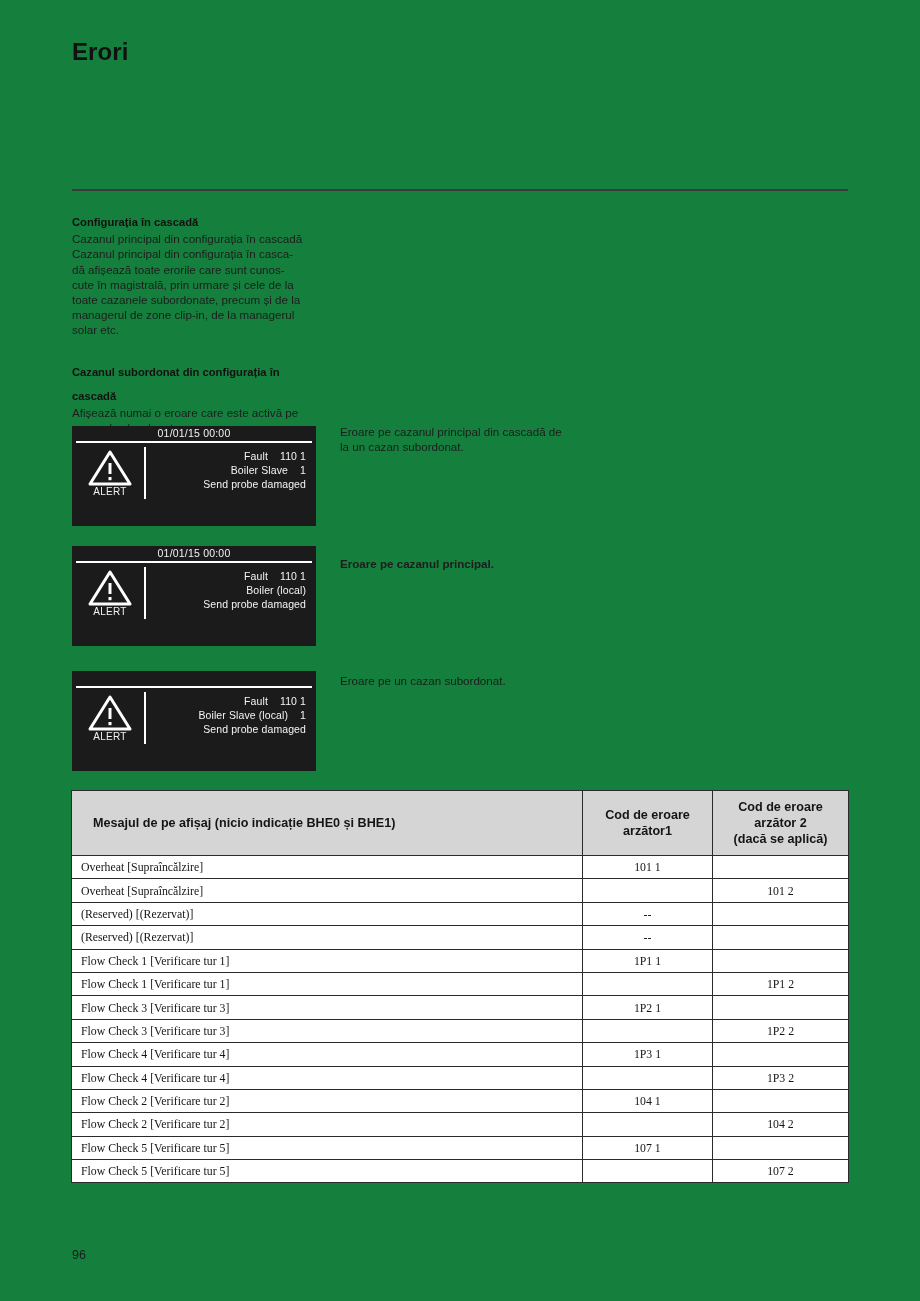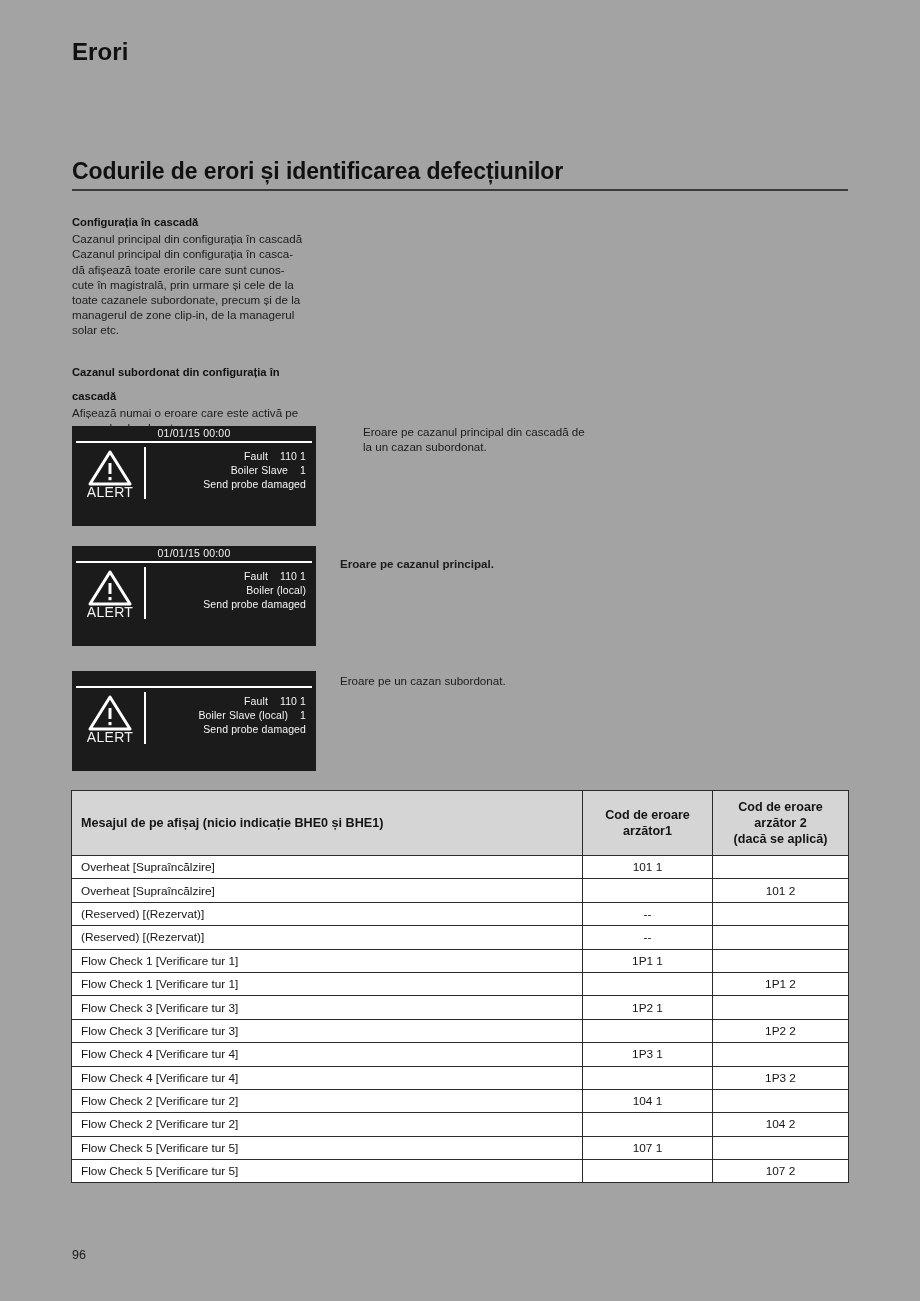--- a/index.html
+++ b/index.html
@@ -9,21 +9,21 @@
   }
   body {
     font-family: "Liberation Sans", sans-serif;
     color: #1a1a1a;
     -webkit-font-smoothing: antialiased;
   }
   .page {
     position: relative;
     width: 920px;
     height: 1301px;
-    background: #a3a3a3;
+    background: #15803d;
     overflow: hidden;
   }
 
   
   .running-head {
     position: absolute;
     left: 72px;
     top: 38px;
     font-size: 24px;
     font-weight: bold;
@@ -110,21 +110,21 @@
 
   .alert-icon {
     position: absolute;
     left: 13px;
     top: 8px;
     width: 50px;
     text-align: center;
   }
   .alert-icon svg { display: block; margin: 0 auto; }
   .alert-word {
-    font-size: 14px;
+    font-size: 10px;
     color: #f2f2f2;
     line-height: 10px;
     letter-spacing: 0.3px;
     margin-top: 0px;
   }
   .panel-divider {
     position: absolute;
     left: 72px;
     top: 6px;
     width: 2px;
@@ -145,21 +145,21 @@
   .panel-lines .ln { white-space: pre; }
 
   
   .caption {
     position: absolute;
     font-size: 11.6px;
     line-height: 15.2px;
     color: #1c1c1c;
     width: 250px;
   }
-  .caption.c1 { left: 340px; top: 424px; margin-left: 23px; }
+  .caption.c1 { left: 340px; top: 424px; }
   .caption.c2 { left: 340px; top: 556px; font-weight: bold; }
   .caption.c3 { left: 340px; top: 673px; }
 
   
   .err-table {
     position: absolute;
     left: 71px;
     top: 790px;
     width: 777px;
     border-collapse: collapse;
@@ -173,31 +173,32 @@
   .err-table thead th {
     background: #d5d5d5;
     font-size: 12.6px;
     font-weight: bold;
     line-height: 16px;
     height: 64px;
     vertical-align: middle;
   }
   .err-table thead th.msg-col {
     text-align: left;
-    padding-left: 9px;
+    padding-left: 21px;
   }
   .err-table thead th.code-col {
     text-align: center;
     padding: 0 4px;
   }
   .err-table tbody td {
     background: #ffffff;
     font-size: 11.8px;
     height: 22.4px;
     line-height: 14px;
+    font-family: Liberation Serif, serif;
   }
   .err-table tbody td.msg {
     text-align: left;
     padding-left: 9px;
   }
   .err-table tbody td.code {
     text-align: center;
   }
 
   
@@ -209,21 +210,20 @@
     color: #1c1c1c;
   }
 </style>
 </head>
 <body>
 
 <div class="page">
 
   <div class="running-head">Erori</div>
 
-  <div class="section-title">Codurile de erori și identificarea defecțiunilor</div>
   <div class="title-rule"></div>
 
   <div class="textcol">
     <p class="sub-head">Configurația în cascadă</p>
     <p class="body-p">Cazanul principal din configurația în cascadă</p>
     <p class="body-p">Cazanul principal din configurația în casca-</p>
     <p class="body-p">dă afișează toate erorile care sunt cunos-</p>
     <p class="body-p">cute în magistrală, prin urmare și cele de la</p>
     <p class="body-p">toate cazanele subordonate, precum și de la</p>
     <p class="body-p">managerul de zone clip-in, de la managerul</p>

